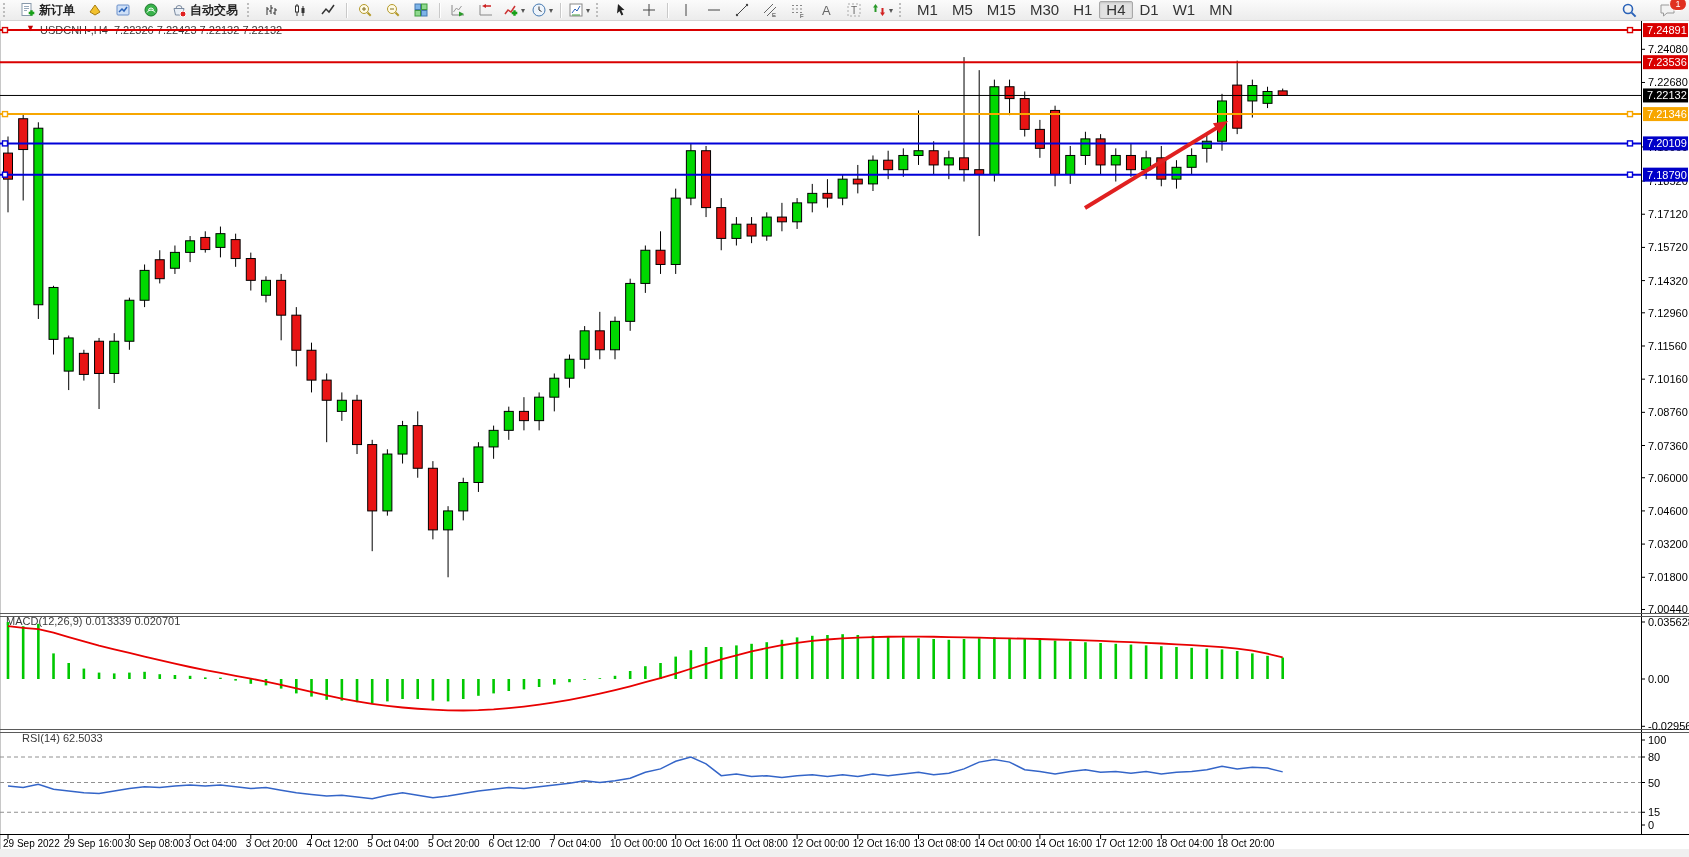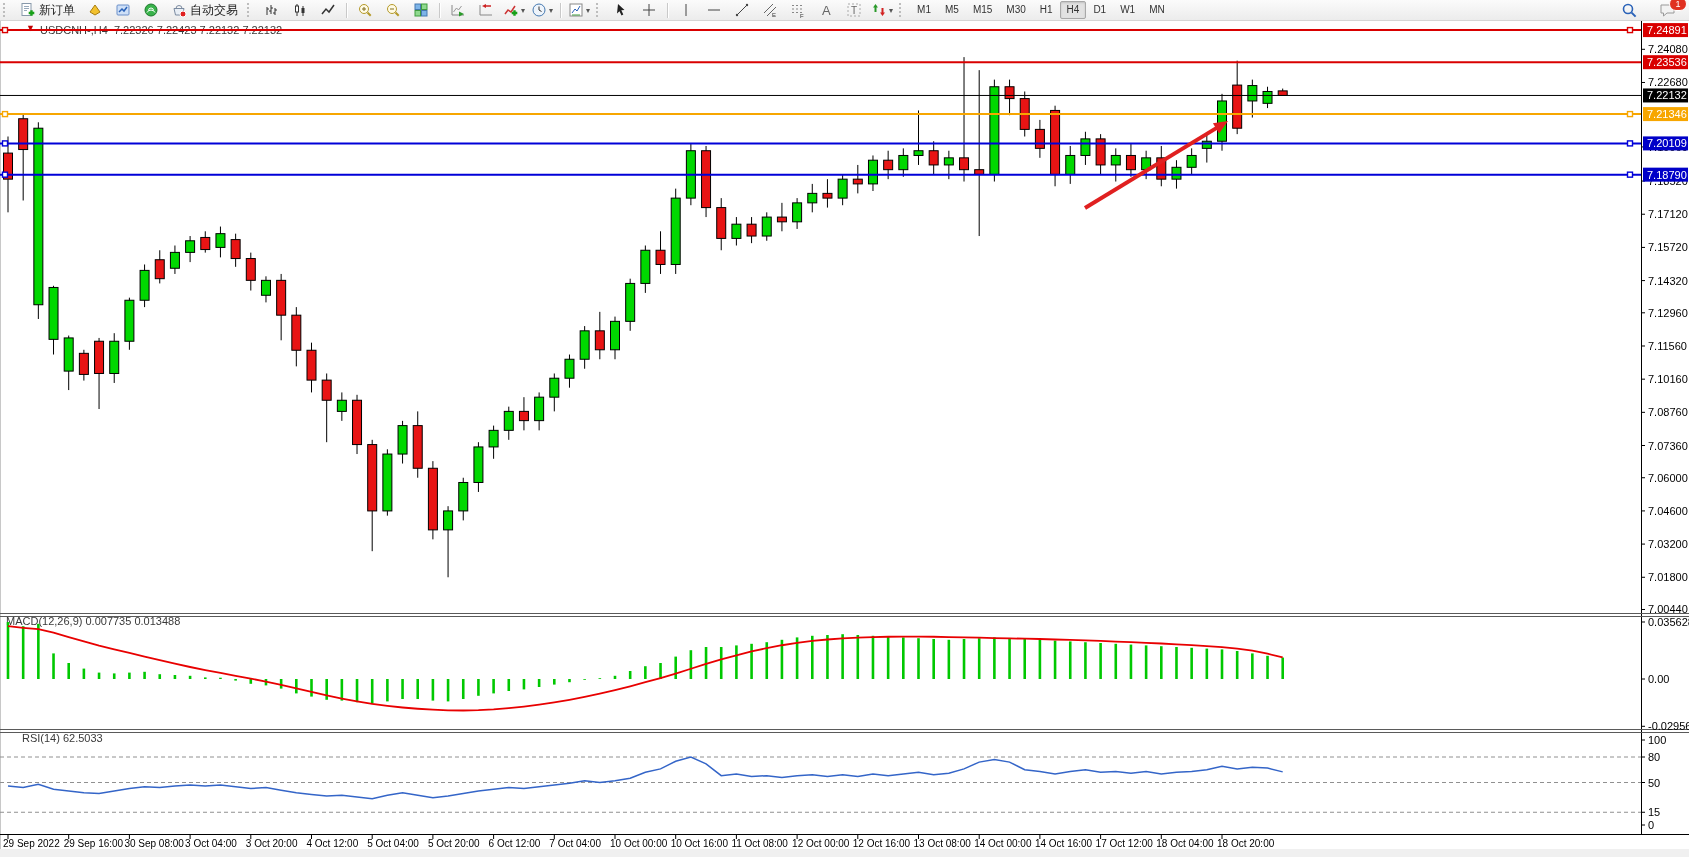--- a/index.html
+++ b/index.html
@@ -3,26 +3,26 @@
 <meta charset="utf-8">
 <style>
   html,body{margin:0;padding:0;width:1689px;height:857px;overflow:hidden;background:#fff;
     font-family:"Liberation Sans","DejaVu Sans",sans-serif;}
   
   #toolbar{position:absolute;top:0;left:0;width:1689px;height:20px;z-index:10;
     background:linear-gradient(#fbfbfb,#ececec);border-bottom:1px solid #d5d5d5;
     display:flex;align-items:center;font-size:12px;color:#222;}
   .tbtn{display:flex;align-items:center;justify-content:center;height:18px;min-width:22px;
     border:1px solid transparent;border-radius:2px;gap:3px;padding:0 2px;cursor:default;}
-  .tbtn.withlabel{padding:0 5px;}
+  .tbtn.withlabel{padding:0 5px;font-weight:bold;}
   .tbtn svg{display:block}
   .caret{font-size:8px;color:#555;margin-left:-1px}
   .grip{width:4px;height:14px;border-left:2px dotted #bdbdbd;margin:0 5px 0 3px}
   .sep{width:1px;height:15px;background:#c9c9c9;box-shadow:1px 0 0 #fff;margin:0 4px}
-  .tf{height:16px;line-height:16px;padding:0 6px;font-size:10px;color:#333;border:1px solid transparent;border-radius:2px}
+  .tf{height:16px;line-height:16px;padding:0 6px;font-size:15px;color:#333;border:1px solid transparent;border-radius:2px}
   .tf.active{background:#e2e2e2;border-color:#a8a8a8;box-shadow:inset 0 1px 2px rgba(0,0,0,.15)}
   #tb-right{margin-left:auto;display:flex;align-items:center;margin-right:8px;gap:10px}
   #chat-wrap{position:relative}
   #chat-badge{position:absolute;top:-4px;right:-7px;background:#e03020;color:#fff;border-radius:7px;
     min-width:12px;height:12px;font-size:9px;line-height:12px;text-align:center;padding:0 2px;border:1px solid #fff}
   
   #chart-svg{position:absolute;top:0;left:0;z-index:2}
   .overlaylabel{position:absolute;z-index:1;font-size:11px;color:#3a3a3a;white-space:pre}
   #symbol-marker{position:absolute;z-index:1;left:26px;top:23px;color:#c00000;font-size:9px}
   #chart-title{left:40px;top:24px}
@@ -284,21 +284,21 @@
             <path d="M2 3h13v8H8l-3.5 3v-3H2z" fill="#f2f2f2" stroke="#999"></path>
           </svg>
         </span>
       <span id="chat-badge">1</span>
     </div>
   </div>
 </div>
 
 <div id="symbol-marker">▼</div>
 <div id="chart-title" class="overlaylabel">USDCNH-,H4  7.22326 7.22423 7.22132 7.22132</div>
-<div id="macd-label" class="overlaylabel">MACD(12,26,9) 0.007735 0.013488</div>
+<div id="macd-label" class="overlaylabel">MACD(12,26,9) 0.013339 0.020701</div>
 <div id="rsi-label" class="overlaylabel">RSI(14) 62.5033</div>
 
 <svg id="chart-svg" width="1689" height="857">
     <g>
       <rect x="0" y="849" width="1689" height="8" fill="#f0f0f0"></rect>
       <line x1="0" y1="20.5" x2="1689" y2="20.5" stroke="#909090" stroke-width="1"></line>
       <line x1="0.5" y1="20" x2="0.5" y2="849" stroke="#c8c8c8" stroke-width="1"></line>
       <line x1="1641.5" y1="21" x2="1641.5" y2="834" stroke="#000" stroke-width="1"></line>
       <line x1="0" y1="613.5" x2="1689" y2="613.5" stroke="#5a5a5a" stroke-width="1"></line>
       <line x1="0" y1="616.5" x2="1689" y2="616.5" stroke="#5a5a5a" stroke-width="1"></line>

